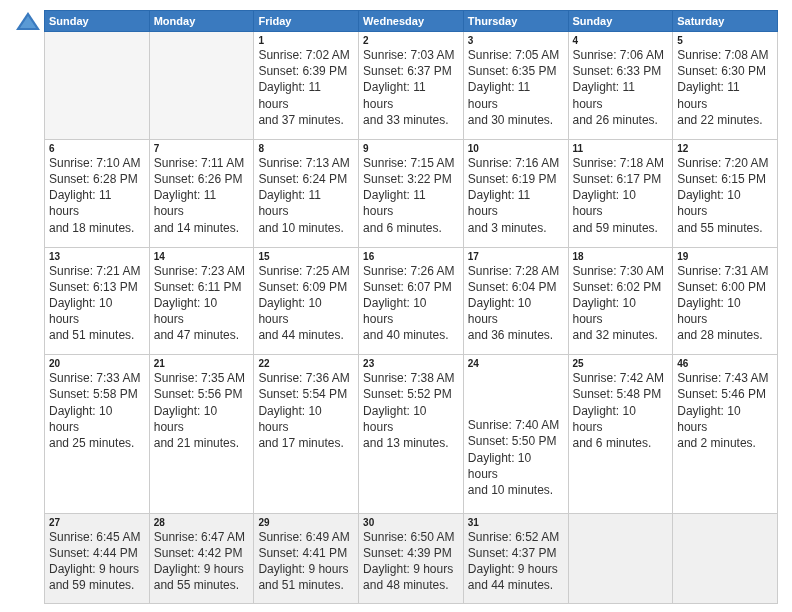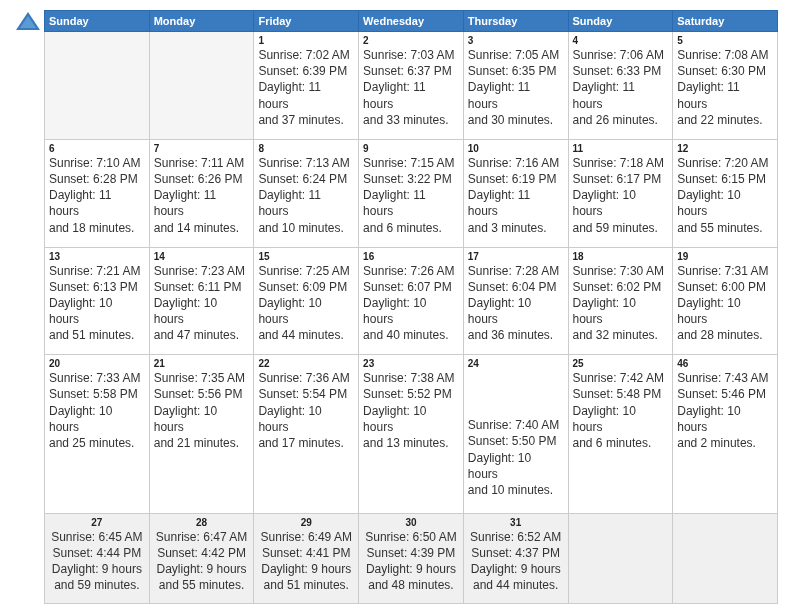--- a/index.html
+++ b/index.html
@@ -82,21 +82,20 @@
       font-size: 8.5px;
       color: #333;
       background: #fff;
       height: 80px;
     }
     .calendar td.empty {
       background: #f5f5f5;
     }
     .calendar td.last-row {
       background: #f9f9f9;
-      text-align: center;
     }
     .day-number {
       font-size: 10px;
       font-weight: bold;
       color: #222;
       display: block;
       margin-bottom: 1px;
     }
     .day-info {
       font-size: 12px;

